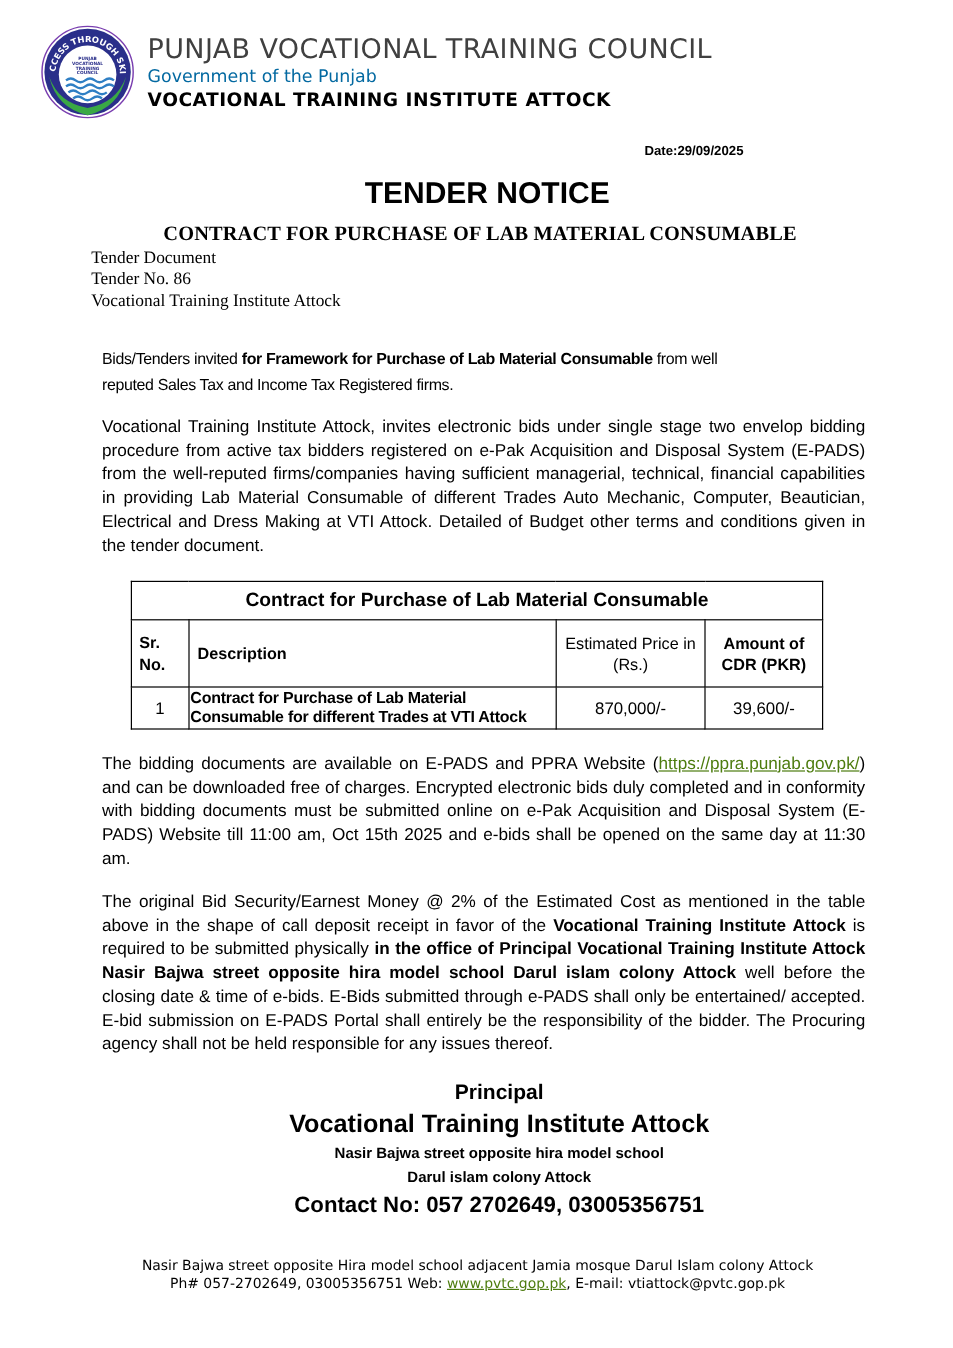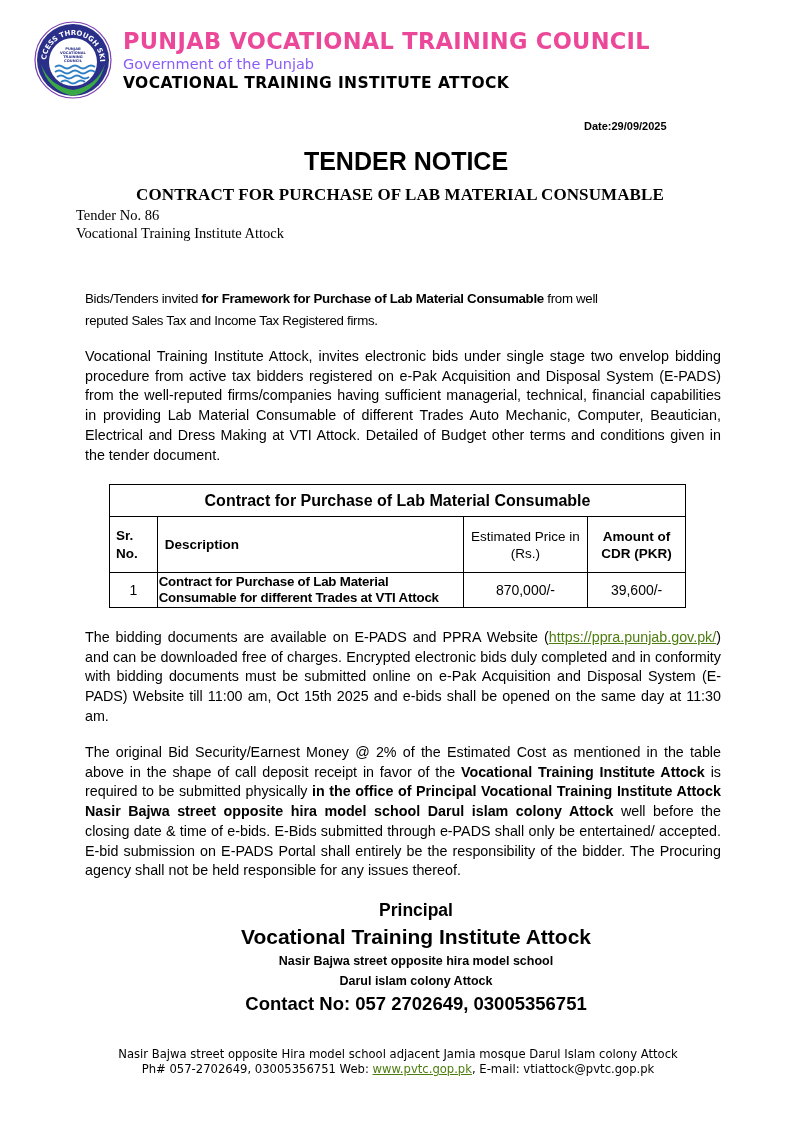--- a/index.html
+++ b/index.html
@@ -1,25 +1,25 @@
 <!DOCTYPE html>
 <html><head>
 <meta charset="utf-8">
 <style>
   html, body { margin: 0; padding: 0; background: #ffffff; }
   body { width: 794px; height: 1123px; position: relative; overflow: hidden; color: #000; font-family: "Liberation Sans", sans-serif; }
   .abs { position: absolute; }
 
   
   #logo { left: 33px; top: 20px; width: 80px; height: 80px; }
-  .lh-council { left: 123px; top: 28px; font-family: "DejaVu Sans", sans-serif; font-weight: bold; font-size: 22.5px; color: #ec4899; letter-spacing: 0.3px; white-space: nowrap; }
-  .lh-gov { left: 123px; top: 56px; font-family: "DejaVu Sans", sans-serif; font-size: 14.5px; color: #8b5cf6; white-space: nowrap; }
+  .lh-council { left: 123px; top: 28px; font-family: "DejaVu Sans", sans-serif; font-weight: normal; font-size: 22.5px; color: #404040; letter-spacing: 0.3px; white-space: nowrap; }
+  .lh-gov { left: 123px; top: 56px; font-family: "DejaVu Sans", sans-serif; font-size: 14.5px; color: #0369a1; white-space: nowrap; }
   .lh-vti { left: 123px; top: 74px; font-family: "DejaVu Sans", sans-serif; font-weight: bold; font-size: 15.5px; color: #000; letter-spacing: 0.4px; white-space: nowrap; }
 
-  .date { left: 537px; top: 120px; font-size: 11px; font-weight: bold; white-space: nowrap; margin-left: 47px; }
+  .date { left: 537px; top: 120px; font-size: 11px; font-weight: bold; white-space: nowrap; }
   .title { left: 0; width: 740px; top: 147px; text-align: center; font-size: 25px; font-weight: bold; margin-left: 36px; }
   .subtitle { left: 0; width: 800px; top: 185px; text-align: center; font-family: "Liberation Serif", serif; font-weight: bold; font-size: 17px; letter-spacing: 0.1px; }
   .meta { left: 76px; top: 206px; font-family: "Liberation Serif", serif; font-size: 14.5px; line-height: 18px; }
   .meta div { white-space: nowrap; }
 
   .p-small { left: 85px; top: 288px; width: 640px; font-size: 13.3px; line-height: 22px; letter-spacing: -0.3px; }
   .para { left: 85px; width: 636px; font-size: 14.3px; line-height: 19.7px; text-align: justify; }
   #para1 { top: 347px; }
   #para2 { top: 628px; }
   #para3 { top: 743px; }
@@ -78,20 +78,21 @@
 </div>
 <div class="abs lh-council">PUNJAB VOCATIONAL TRAINING COUNCIL</div>
 <div class="abs lh-gov">Government of the Punjab</div>
 <div class="abs lh-vti">VOCATIONAL TRAINING INSTITUTE ATTOCK</div>
 
 <div class="abs date">Date:29/09/2025</div>
 <div class="abs title">TENDER NOTICE</div>
 <div class="abs subtitle">CONTRACT FOR PURCHASE OF LAB MATERIAL CONSUMABLE</div>
 
 <div class="abs meta">
+  <div>Tender Document</div>
   <div>Tender No. 86</div>
   <div>Vocational Training Institute Attock</div>
 </div>
 
 <div class="abs p-small">
   <span>Bids/Tenders invited </span><b>for Framework for Purchase of Lab Material Consumable</b><span> from well</span><br>
   <span>reputed Sales Tax and Income Tax Registered firms.</span>
 </div>
 
 <div id="para1" class="abs para">Vocational Training Institute Attock, invites electronic bids under single stage two envelop bidding procedure from active tax bidders registered on e-Pak Acquisition and Disposal System (E-PADS) from the well-reputed firms/companies having sufficient managerial, technical, financial capabilities in providing Lab Material Consumable of different Trades Auto Mechanic, Computer, Beautician, Electrical and Dress Making at VTI Attock. Detailed of Budget other terms and conditions given in the tender document.</div>

